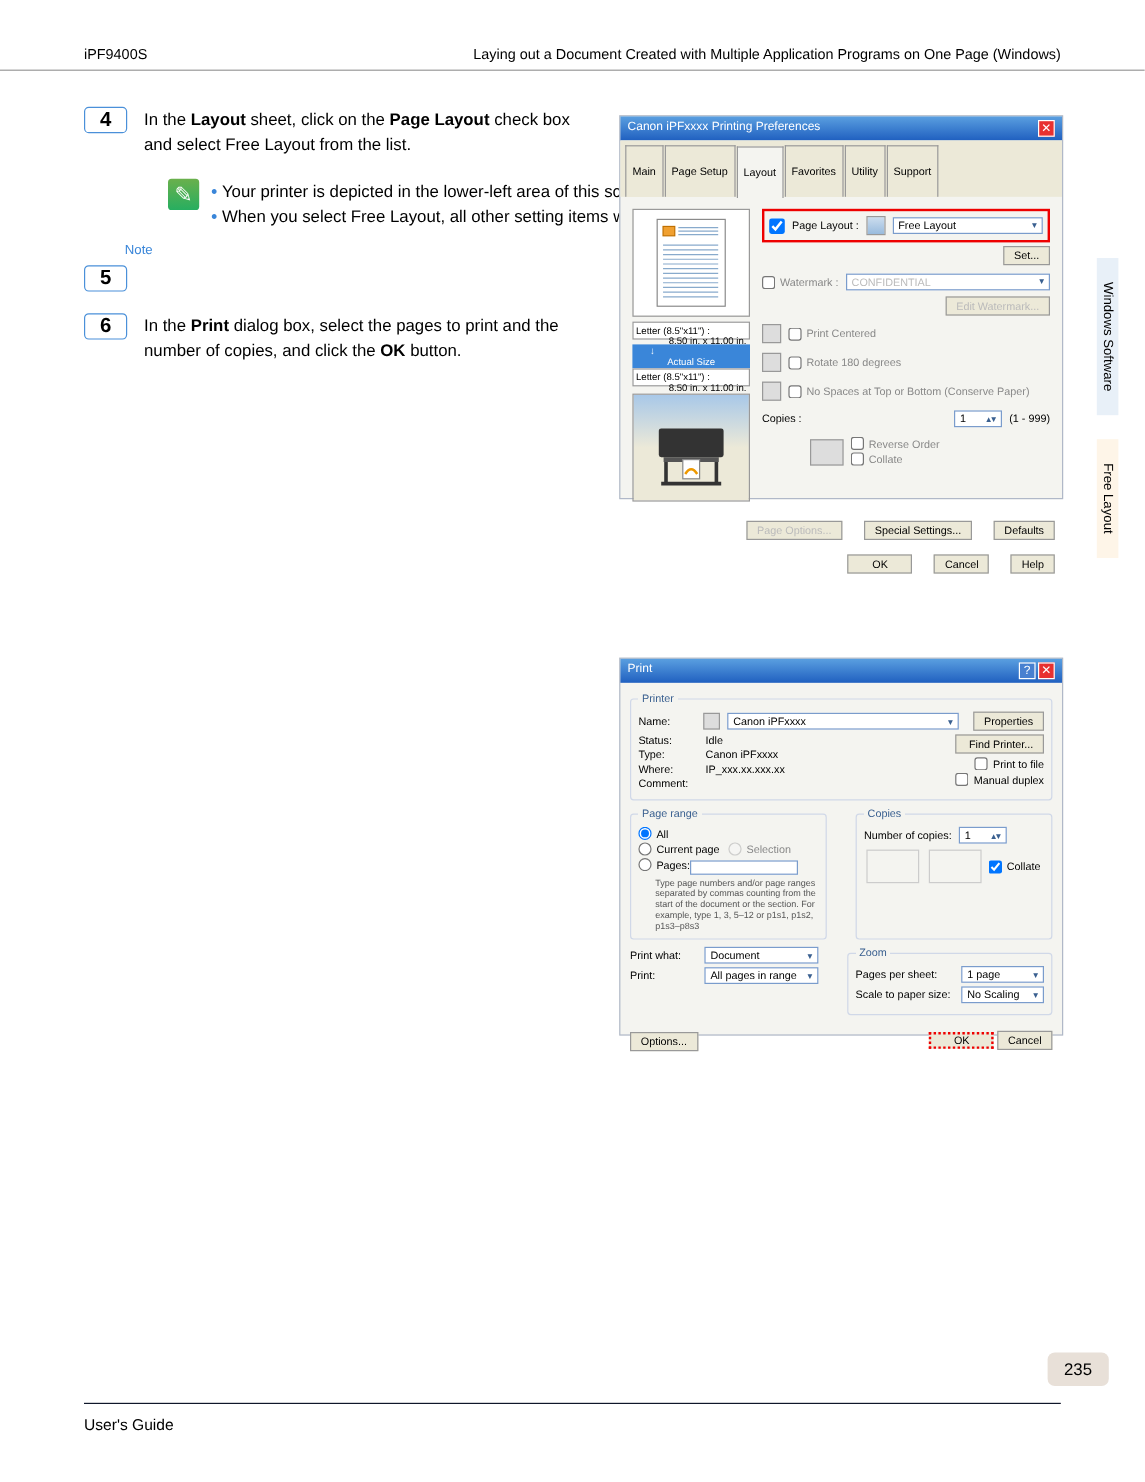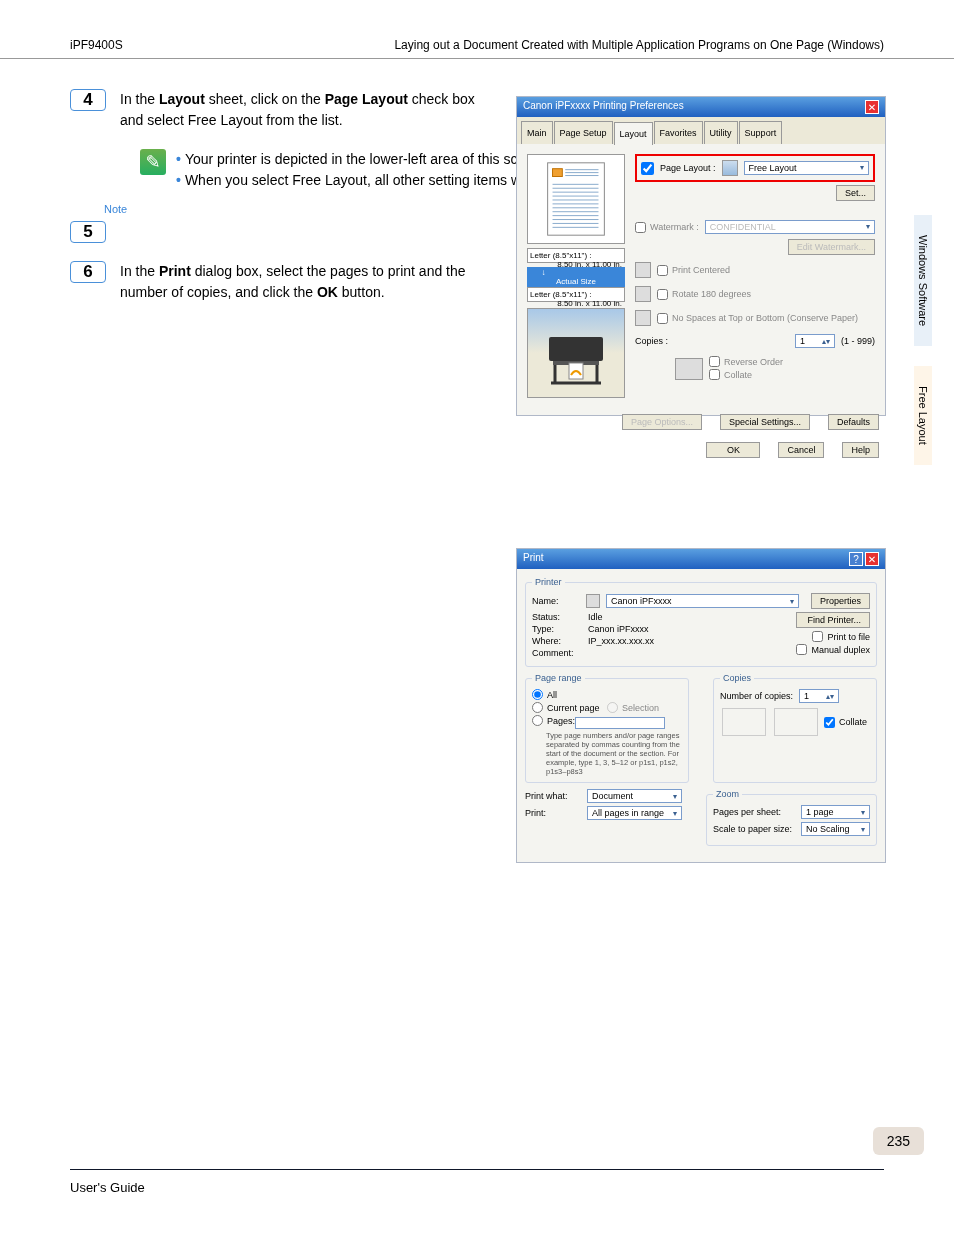--- a/index.html
+++ b/index.html
@@ -137,21 +137,21 @@
       background: linear-gradient(#5a9fe0, #2060c0);
       color: #fff;
       padding: 3px 6px;
       font-size: 10px;
       display: flex;
       justify-content: space-between;
     }
     .closebtn { background: #e83030; width: 14px; height: 14px; color:#fff; text-align:center; font-size:10px; line-height:13px; border:1px solid #fff; }
     .helpbtn { background: #4880d0; width: 14px; height: 14px; color:#fff; text-align:center; font-size:10px; line-height:13px; border:1px solid #fff; margin-right:2px;}
     .tabs { display: flex; background: #ece9d8; padding: 4px 4px 0 4px; gap:1px; }
-    .tab-btn { background: #ece9d8; border: 1px solid #999; border-bottom:none; padding: 6px 5px; font-size: 9px; }
+    .tab-btn { background: #ece9d8; border: 1px solid #999; border-bottom:none; padding: 16px 5px; font-size: 9px; }
     .tab-btn.active { background: #f4f4f0; position:relative; top:1px;}
     .prefs-body { padding: 10px; display: flex; gap: 10px; }
     .preview-col { width: 98px; }
     .preview-box { width: 98px; height: 90px; border: 1px solid #999; background: linear-gradient(#fff,#fff); margin-bottom: 4px; }
     .preview-box svg { width:100%; height:100%; }
     .paper-info { border: 1px solid #999; font-size: 8px; padding: 2px; margin-bottom: 4px; background:#fff;}
     .actual-size { background: #3a86d9; color:#fff; padding:1px 3px; font-size:8px; text-align:center;}
     .printer-img { width: 98px; height: 90px; border: 1px solid #999; background: linear-gradient(#a8c8e8, #ece9d8 50%); display:flex; align-items:flex-end; justify-content:center; padding-bottom:8px;}
     .settings-col { flex: 1; }
     .layout-row { display:flex; align-items:center; gap:6px; margin-bottom:6px; border:2px solid #e00; padding:4px;}
@@ -249,21 +249,21 @@
     <div class="settings-col">
       <div class="layout-row">
         <input type="checkbox" checked="" style="">
         <span>Page Layout :</span>
         <span class="icon-small" style="background:linear-gradient(#cde,#9bd);"></span>
         <div class="combo">
             <span>Free Layout</span>
             <span class="chev">▾</span>
           </div>
       </div>
-      <div style="text-align:right; margin-bottom:22px;"><span class="wbtn">Set...</span></div>
+      <div style="text-align:right; margin-bottom:10px;"><span class="wbtn">Set...</span></div>
       <div class="opt-row">
         <label class="chk">
             <input type="checkbox" style="">
             <span>Watermark :</span>
           </label>
         <div class="combo" style="color:#bbb;">
             <span>CONFIDENTIAL</span>
             <span class="chev">▾</span>
           </div>
       </div>
@@ -467,20 +467,27 @@
           </div>
         <div class="fieldrow">
             <span style="width:82px;">Scale to paper size:</span>
             <div class="input-combo" style="flex:1;">
               <span>No Scaling</span>
               <span class="chev">▾</span>
             </div>
           </div>
       </fieldset>
     </div>
+    <div style="display:flex;justify-content:space-between;margin-top:8px;">
+      <span class="wbtn">Options...</span>
+      <div>
+        <span class="wbtn ok-hl" style="width:54px;display:inline-block;text-align:center;">OK</span>
+        <span class="wbtn">Cancel</span>
+      </div>
+    </div>
   </div>
 </div>
 
 <div class="sidebar">
   <div class="tab">Windows Software</div>
   <div class="tab2">Free Layout</div>
 </div>
 
 <div class="page-num">235</div>
 

